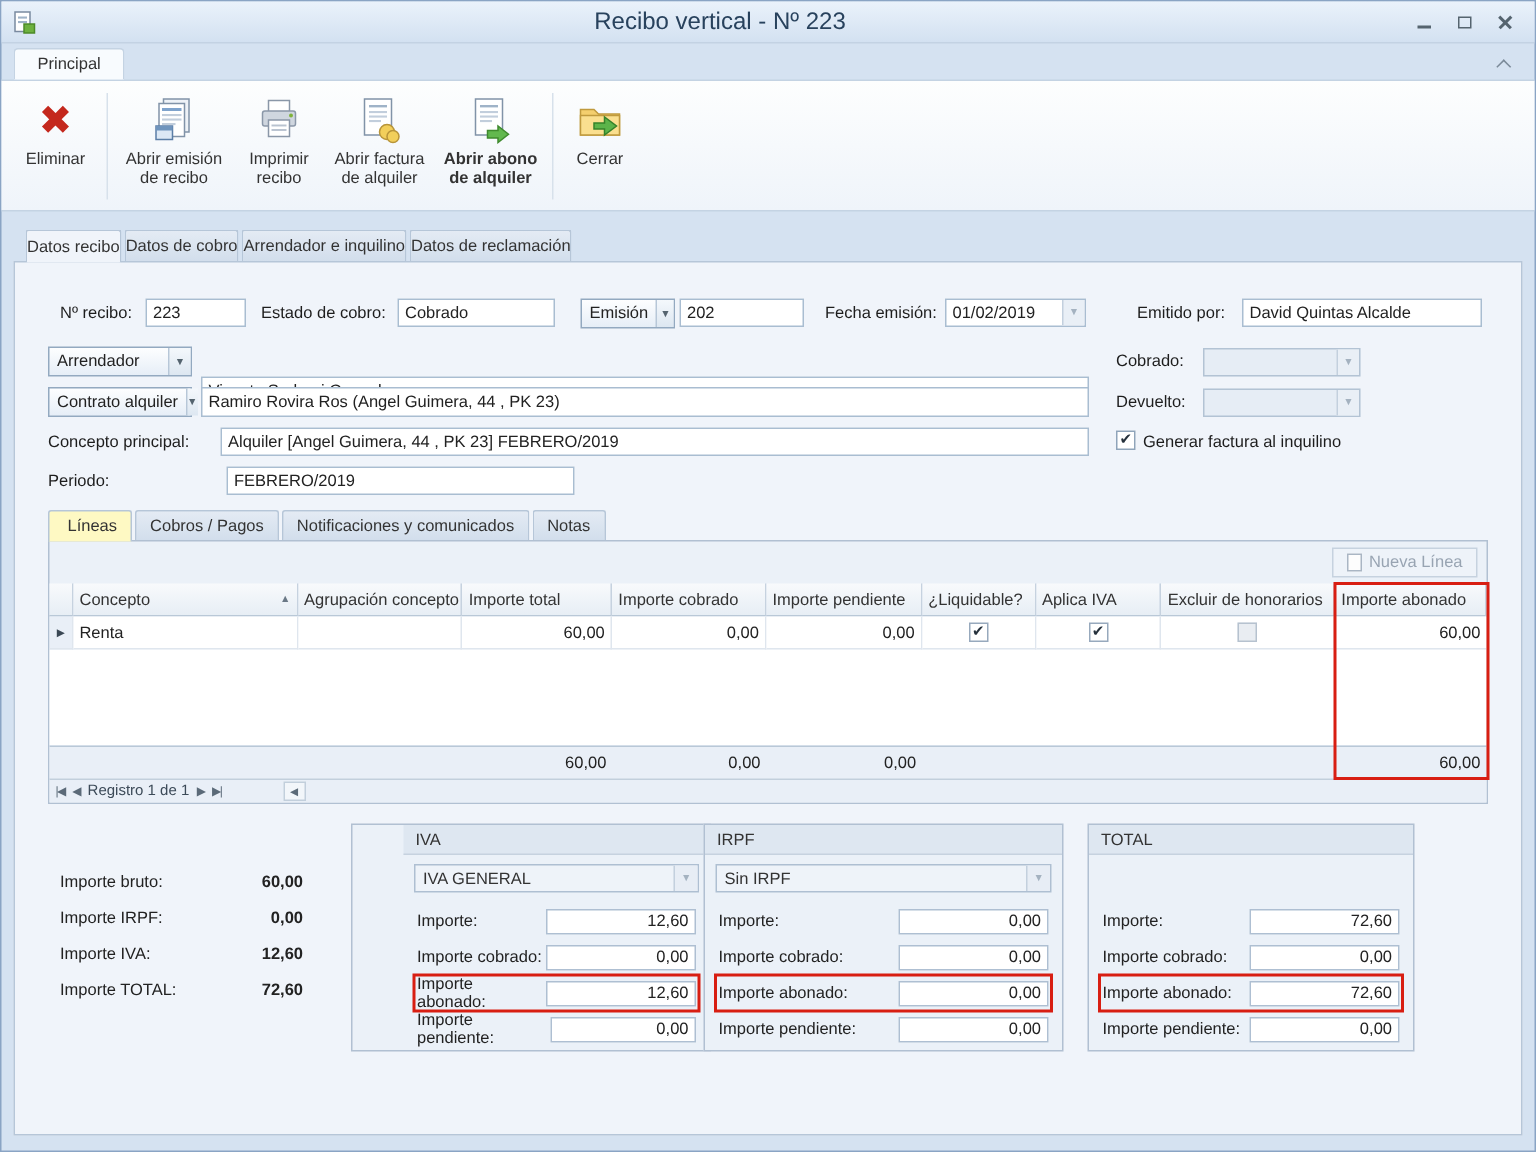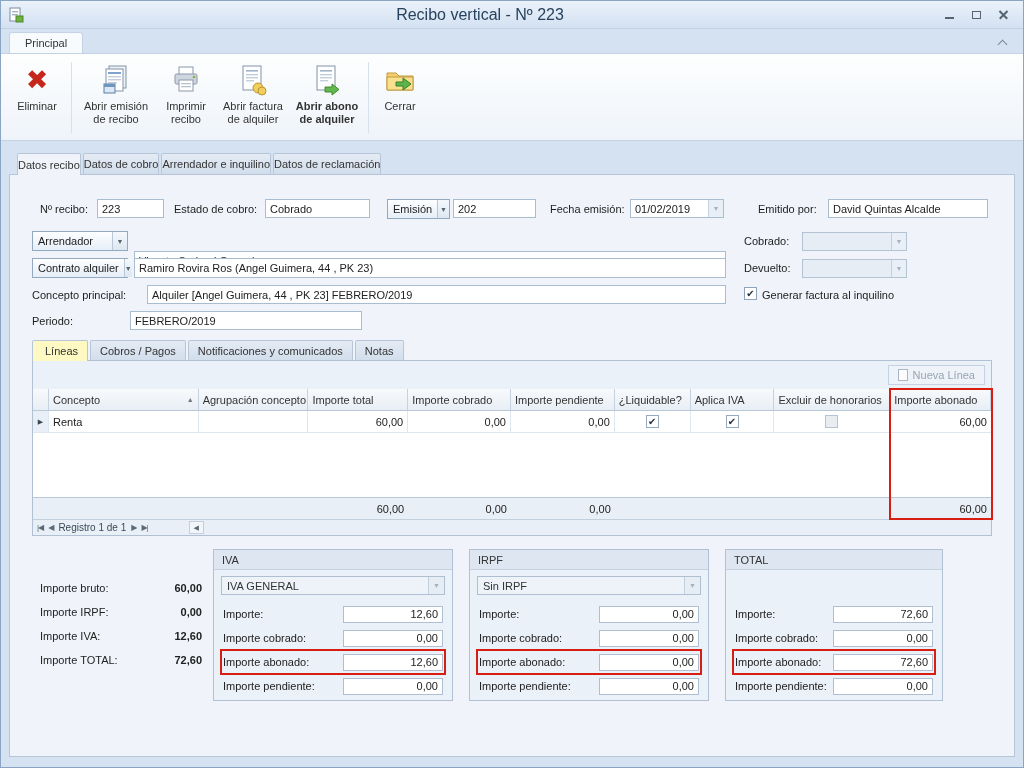--- a/index.html
+++ b/index.html
@@ -249,21 +249,21 @@
       <span class="txt"></span>
       <span class="dd">▼</span>
     </div>
 
     <div class="lbl" style="left:22px;top:114px;">Concepto principal:</div>
     <div class="inp" style="left:137px;top:110px;width:579px;">Alquiler [Angel Guimera, 44 , PK 23] FEBRERO/2019</div>
     <div class="chkbox" style="left:734px;top:112px;">✔</div>
     <div class="lbl" style="left:752px;top:114px;">Generar factura al inquilino</div>
 
     <div class="lbl" style="left:22px;top:140px;">Periodo:</div>
-    <div class="inp" style="left:120px;top:136px;width:232px;">FEBRERO/2019</div>
+    <div class="inp" style="left:141px;top:136px;width:232px;">FEBRERO/2019</div>
 
     <div class="inner-tabs">
       <div class="itab active">Líneas</div>
       <div class="itab">Cobros / Pagos</div>
       <div class="itab">Notificaciones y comunicados</div>
       <div class="itab">Notas</div>
     </div>
 
     <div class="lines-panel">
       <div class="newline-btn">
@@ -337,21 +337,21 @@
 
     <div class="tlbl" style="left:30px;top:407px;">Importe bruto:</div>
     <div class="tval" style="left:120px;top:407px;">60,00</div>
     <div class="tlbl" style="left:30px;top:431px;">Importe IRPF:</div>
     <div class="tval" style="left:120px;top:431px;">0,00</div>
     <div class="tlbl" style="left:30px;top:455px;">Importe IVA:</div>
     <div class="tval" style="left:120px;top:455px;">12,60</div>
     <div class="tlbl" style="left:30px;top:479px;">Importe TOTAL:</div>
     <div class="tval" style="left:120px;top:479px;">72,60</div>
 
-    <div class="gbox" style="left:203px;width:240px;">
+    <div class="gbox" style="left:224px;width:240px;padding-left:34px;">
       <div class="gb-title">IVA</div>
       <div class="gb-body">
         <div class="gb-select">
           <span class="txt">IVA GENERAL</span>
           <span class="dd">▼</span>
         </div>
         <div class="gb-row">
           <span>Importe:</span>
           <span class="fld">12,60</span>
         </div>

